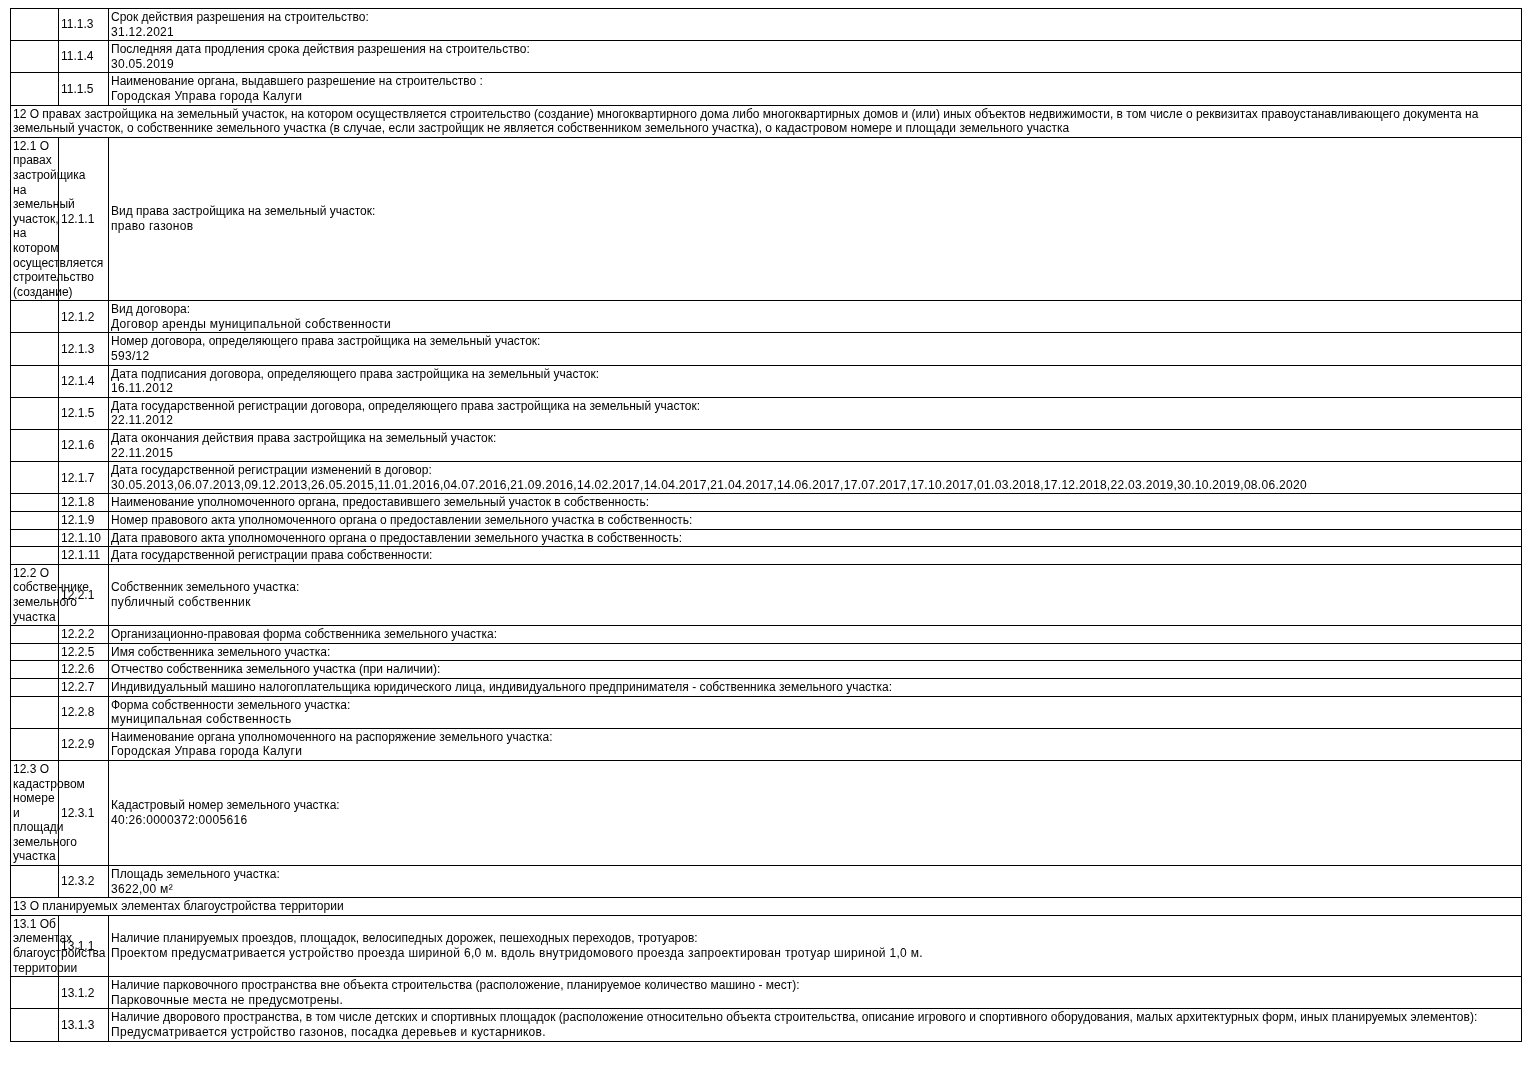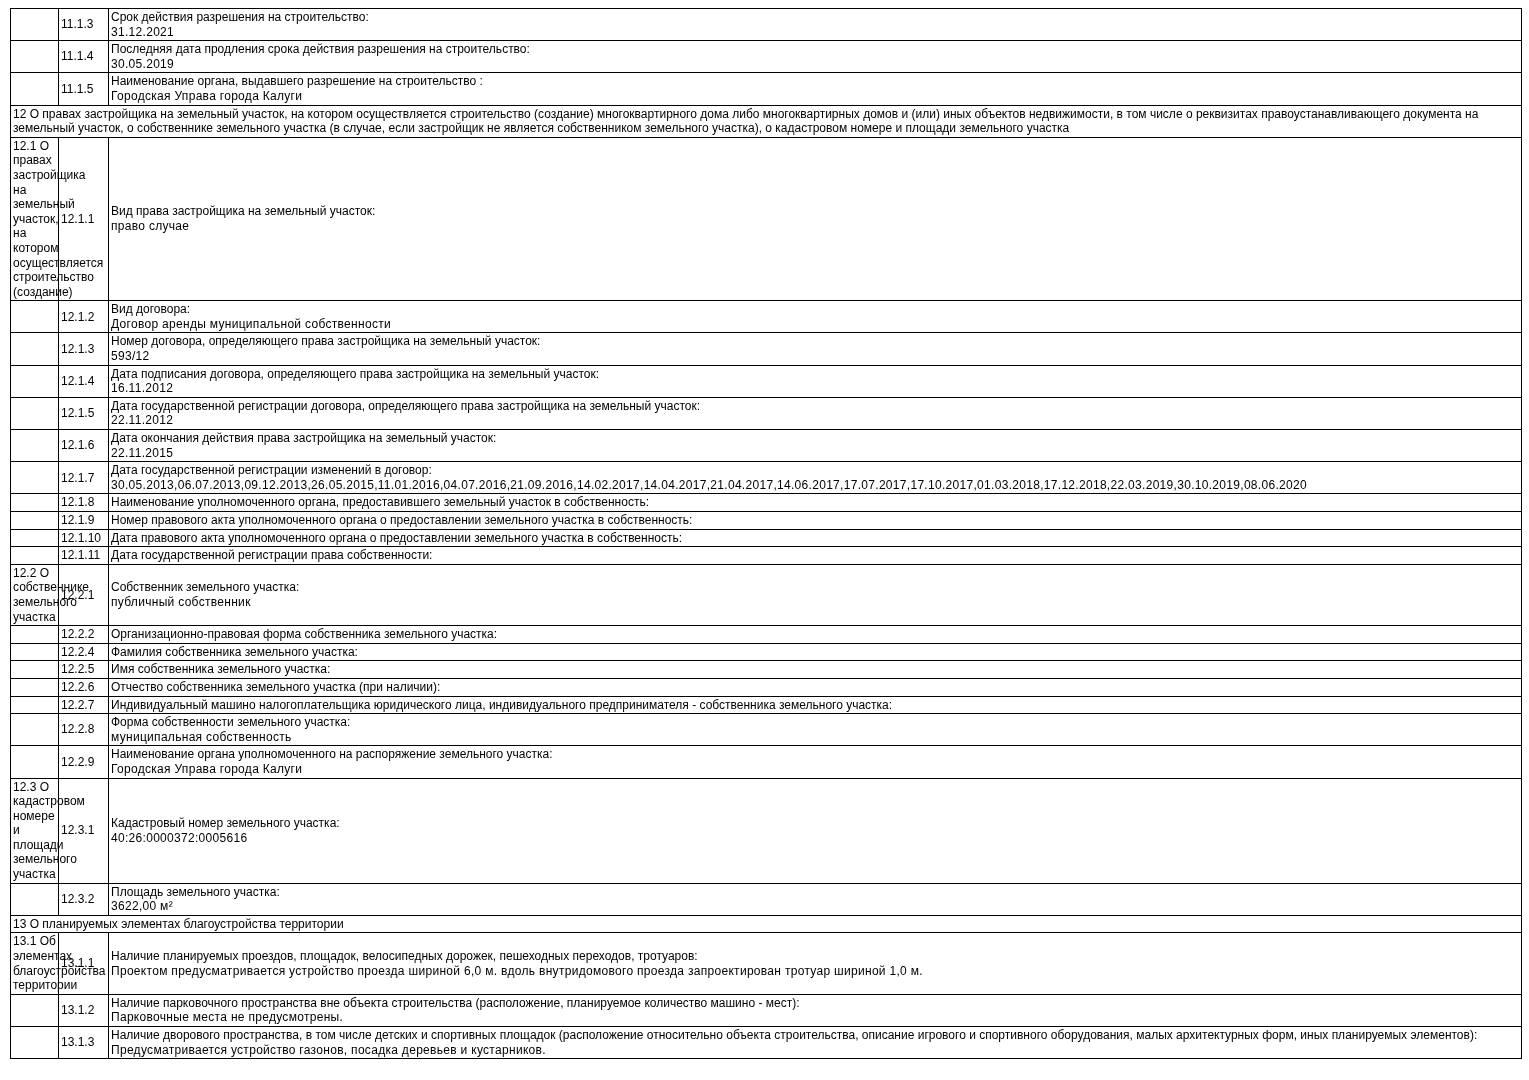--- a/index.html
+++ b/index.html
@@ -104,21 +104,21 @@
         <td class="c-sec" colspan="3">12 О правах застройщика на земельный участок, на котором осуществляется строительство (создание) многоквартирного дома либо многоквартирных домов и (или) иных объектов недвижимости, в том числе о реквизитах правоустанавливающего документа на земельный участок, о собственнике земельного участка (в случае, если застройщик не является собственником земельного участка), о кадастровом номере и площади земельного участка</td>
       </tr>
 
       <tr>
         <td class="c-left">
             <div class="leftlbl">12.1 О правах застройщика на земельный участок, на котором осуществляется строительство (создание)</div>
           </td>
         <td class="c-num">12.1.1</td>
         <td class="c-val">
             <div class="lbl">Вид права застройщика на земельный участок:</div>
-            <div class="val">право случае</div>
+            <div class="val">право газонов</div>
           </td>
       </tr>
 
       <tr>
         <td class="c-left"></td>
         <td class="c-num">12.1.2</td>
         <td class="c-val">
             <div class="lbl">Вид договора:</div>
             <div class="val">Договор аренды муниципальной собственности</div>
           </td>
@@ -214,27 +214,20 @@
 
       <tr>
         <td class="c-left"></td>
         <td class="c-num">12.2.2</td>
         <td class="c-val">
             <div class="lbl">Организационно-правовая форма собственника земельного участка:</div>
           </td>
       </tr>
 
 
-      <tr>
-        <td class="c-left"></td>
-        <td class="c-num">12.2.4</td>
-        <td class="c-val">
-            <div class="lbl">Фамилия собственника земельного участка:</div>
-          </td>
-      </tr>
 
       <tr>
         <td class="c-left"></td>
         <td class="c-num">12.2.5</td>
         <td class="c-val">
             <div class="lbl">Имя собственника земельного участка:</div>
           </td>
       </tr>
 
       <tr>

